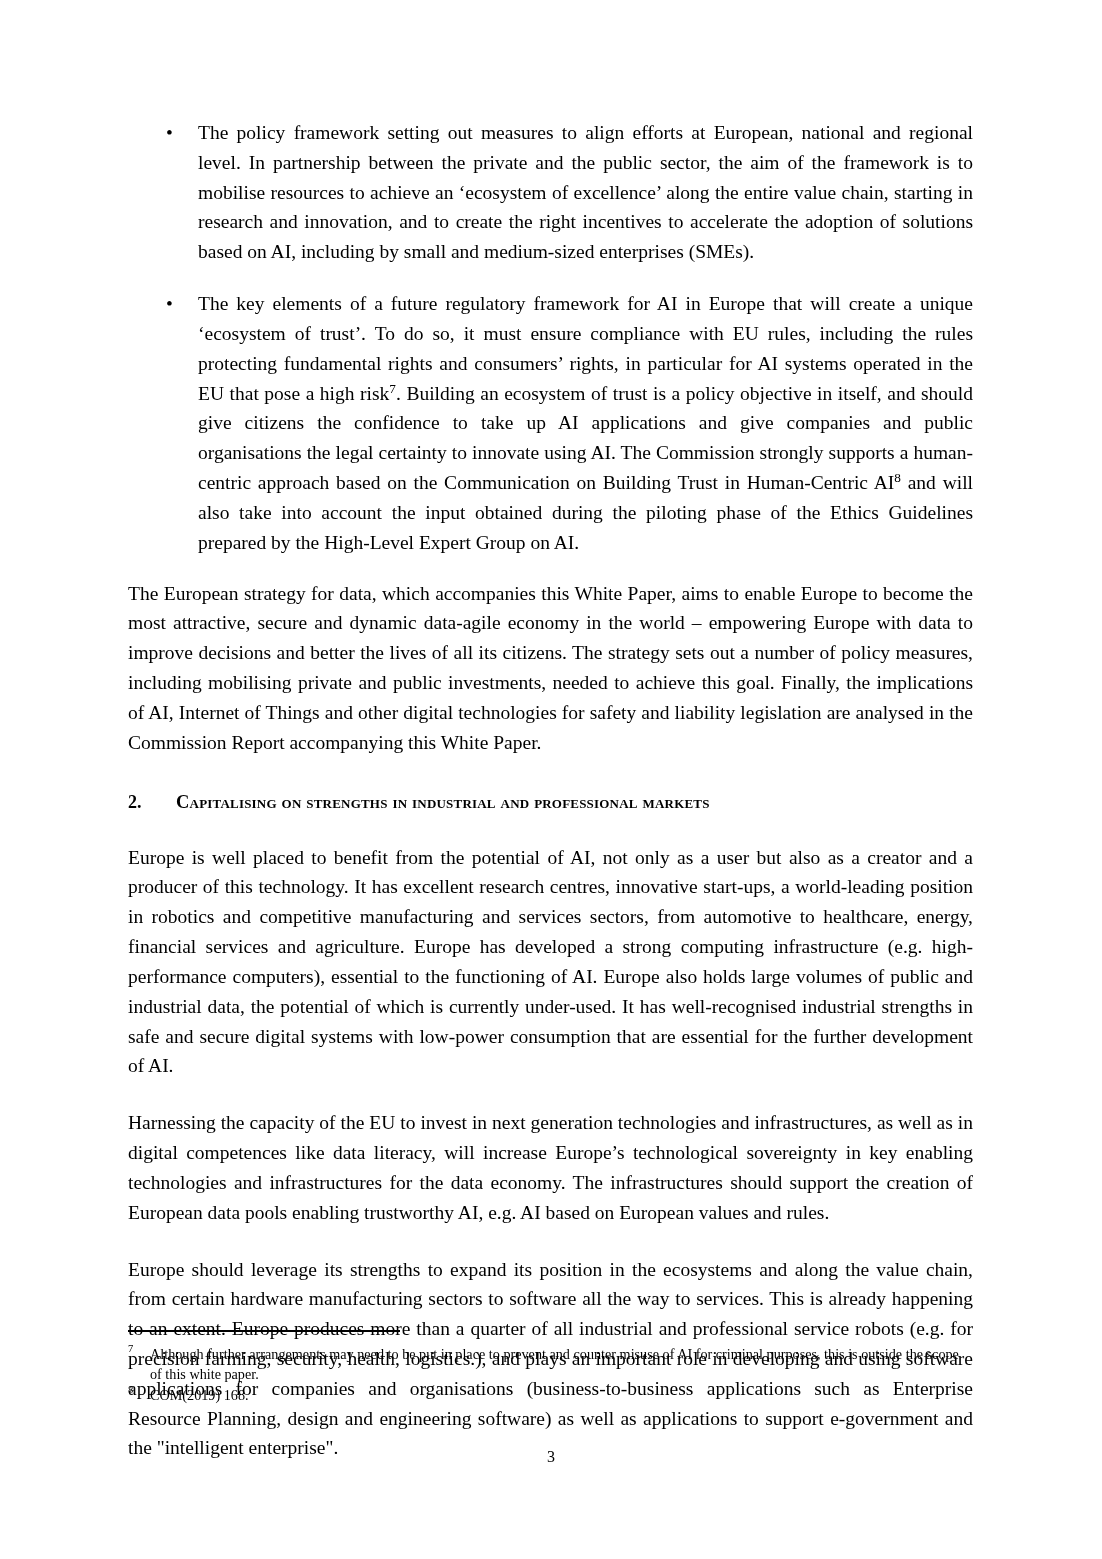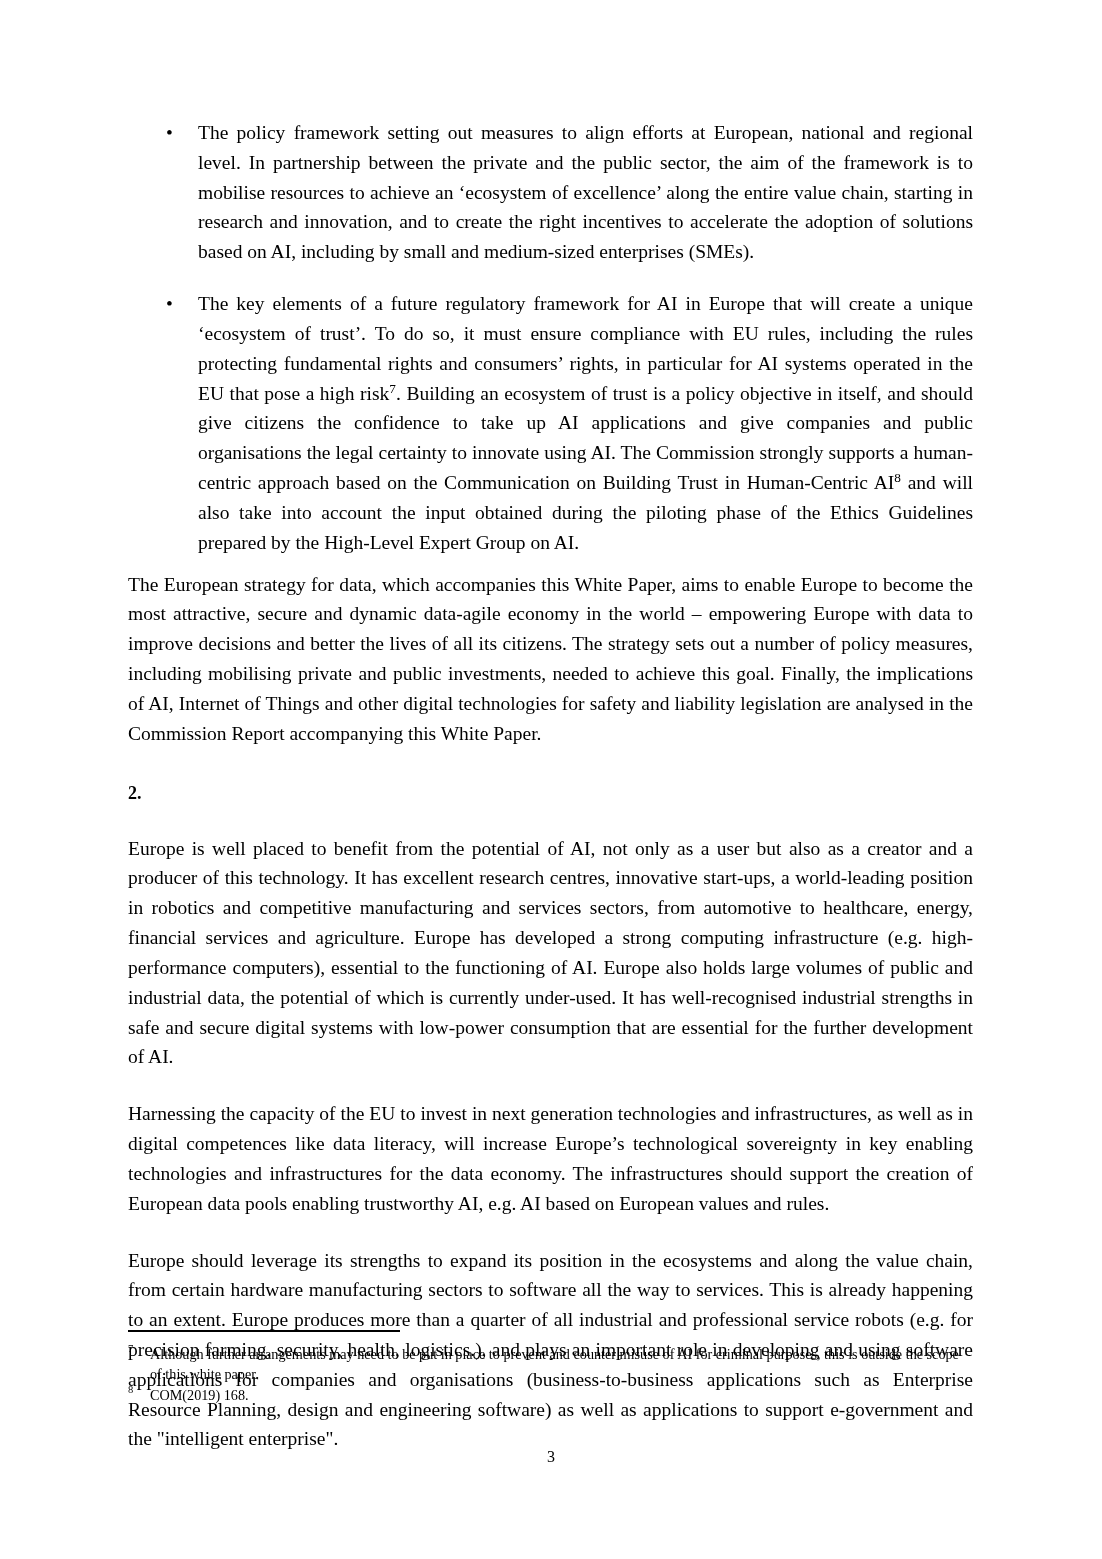--- a/index.html
+++ b/index.html
@@ -49,21 +49,21 @@
   }
 
   
   .body-para {
     font-size: 19.5px;
     line-height: 1.53;
     text-align: justify;
     text-justify: inter-word;
     margin: 0;
   }
-  .gap-after-list { margin-top: 12px; }
+  .gap-after-list { margin-top: 21px; }
   .para-spacing { margin-top: 27px; }
 
   
   .section-heading {
     display: flex;
     align-items: baseline;
     margin-top: 34px;
     margin-bottom: 30px;
     font-weight: bold;
   }
@@ -139,20 +139,21 @@
       <li class="bullet-item">
         <span class="bullet-marker">•</span>
         <span class="bullet-text"><span>The key elements of a future regulatory framework for AI in Europe that will create a unique </span><b>‘ecosystem of trust’.</b><span> To do so, it must ensure compliance with EU rules, including the rules protecting fundamental rights and consumers’ rights, in particular for AI systems operated in the EU that pose a high risk</span><sup>7</sup><span>. Building an ecosystem of trust is a policy objective in itself, and should give citizens the confidence to take up AI applications and give companies and public organisations the legal certainty to innovate using AI. The Commission strongly supports a human-centric approach based on the Communication on Building Trust in Human-Centric AI</span><sup>8</sup><span> and will also take into account the input obtained during the piloting phase of the Ethics Guidelines prepared by the High-Level Expert Group on AI.</span></span>
       </li>
     </ul>
 
     <p class="body-para gap-after-list">The European strategy for data, which accompanies this White Paper, aims to enable Europe to become the most attractive, secure and dynamic data-agile economy in the world – empowering Europe with data to improve decisions and better the lives of all its citizens. The strategy sets out a number of policy measures, including mobilising private and public investments, needed to achieve this goal. Finally, the implications of AI, Internet of Things and other digital technologies for safety and liability legislation are analysed in the Commission Report accompanying this White Paper.</p>
 
     <div class="section-heading">
       <span class="section-number">2.</span>
+      <span class="section-title">Capitalising on strengths in industrial and professional markets</span>
     </div>
 
     <p class="body-para">Europe is well placed to benefit from the potential of AI, not only as a user but also as a creator and a producer of this technology. It has excellent research centres, innovative start-ups, a world-leading position in robotics and competitive manufacturing and services sectors, from automotive to healthcare, energy, financial services and agriculture. Europe has developed a strong computing infrastructure (e.g. high-performance computers), essential to the functioning of AI. Europe also holds large volumes of public and industrial data, the potential of which is currently under-used. It has well-recognised industrial strengths in safe and secure digital systems with low-power consumption that are essential for the further development of AI.</p>
     <p class="body-para para-spacing">Harnessing the capacity of the EU to invest in next generation technologies and infrastructures, as well as in digital competences like data literacy, will increase Europe’s technological sovereignty in key enabling technologies and infrastructures for the data economy.  The infrastructures should support the creation of European data pools enabling trustworthy AI, e.g. AI based on European values and rules.</p>
     <p class="body-para para-spacing">Europe should leverage its strengths to expand its position in the ecosystems and along the value chain, from certain hardware manufacturing sectors to software all the way to services. This is already happening to an extent. Europe produces more than a quarter of all industrial and professional service robots (e.g. for precision farming, security, health, logistics.), and plays an important role in developing and using software applications for companies and organisations (business-to-business applications such as Enterprise Resource Planning, design and engineering software) as well as applications to support e-government and the "intelligent enterprise".</p>
 
   </div>
 
   <div class="footnotes">
     <div class="footnote-rule"></div>

